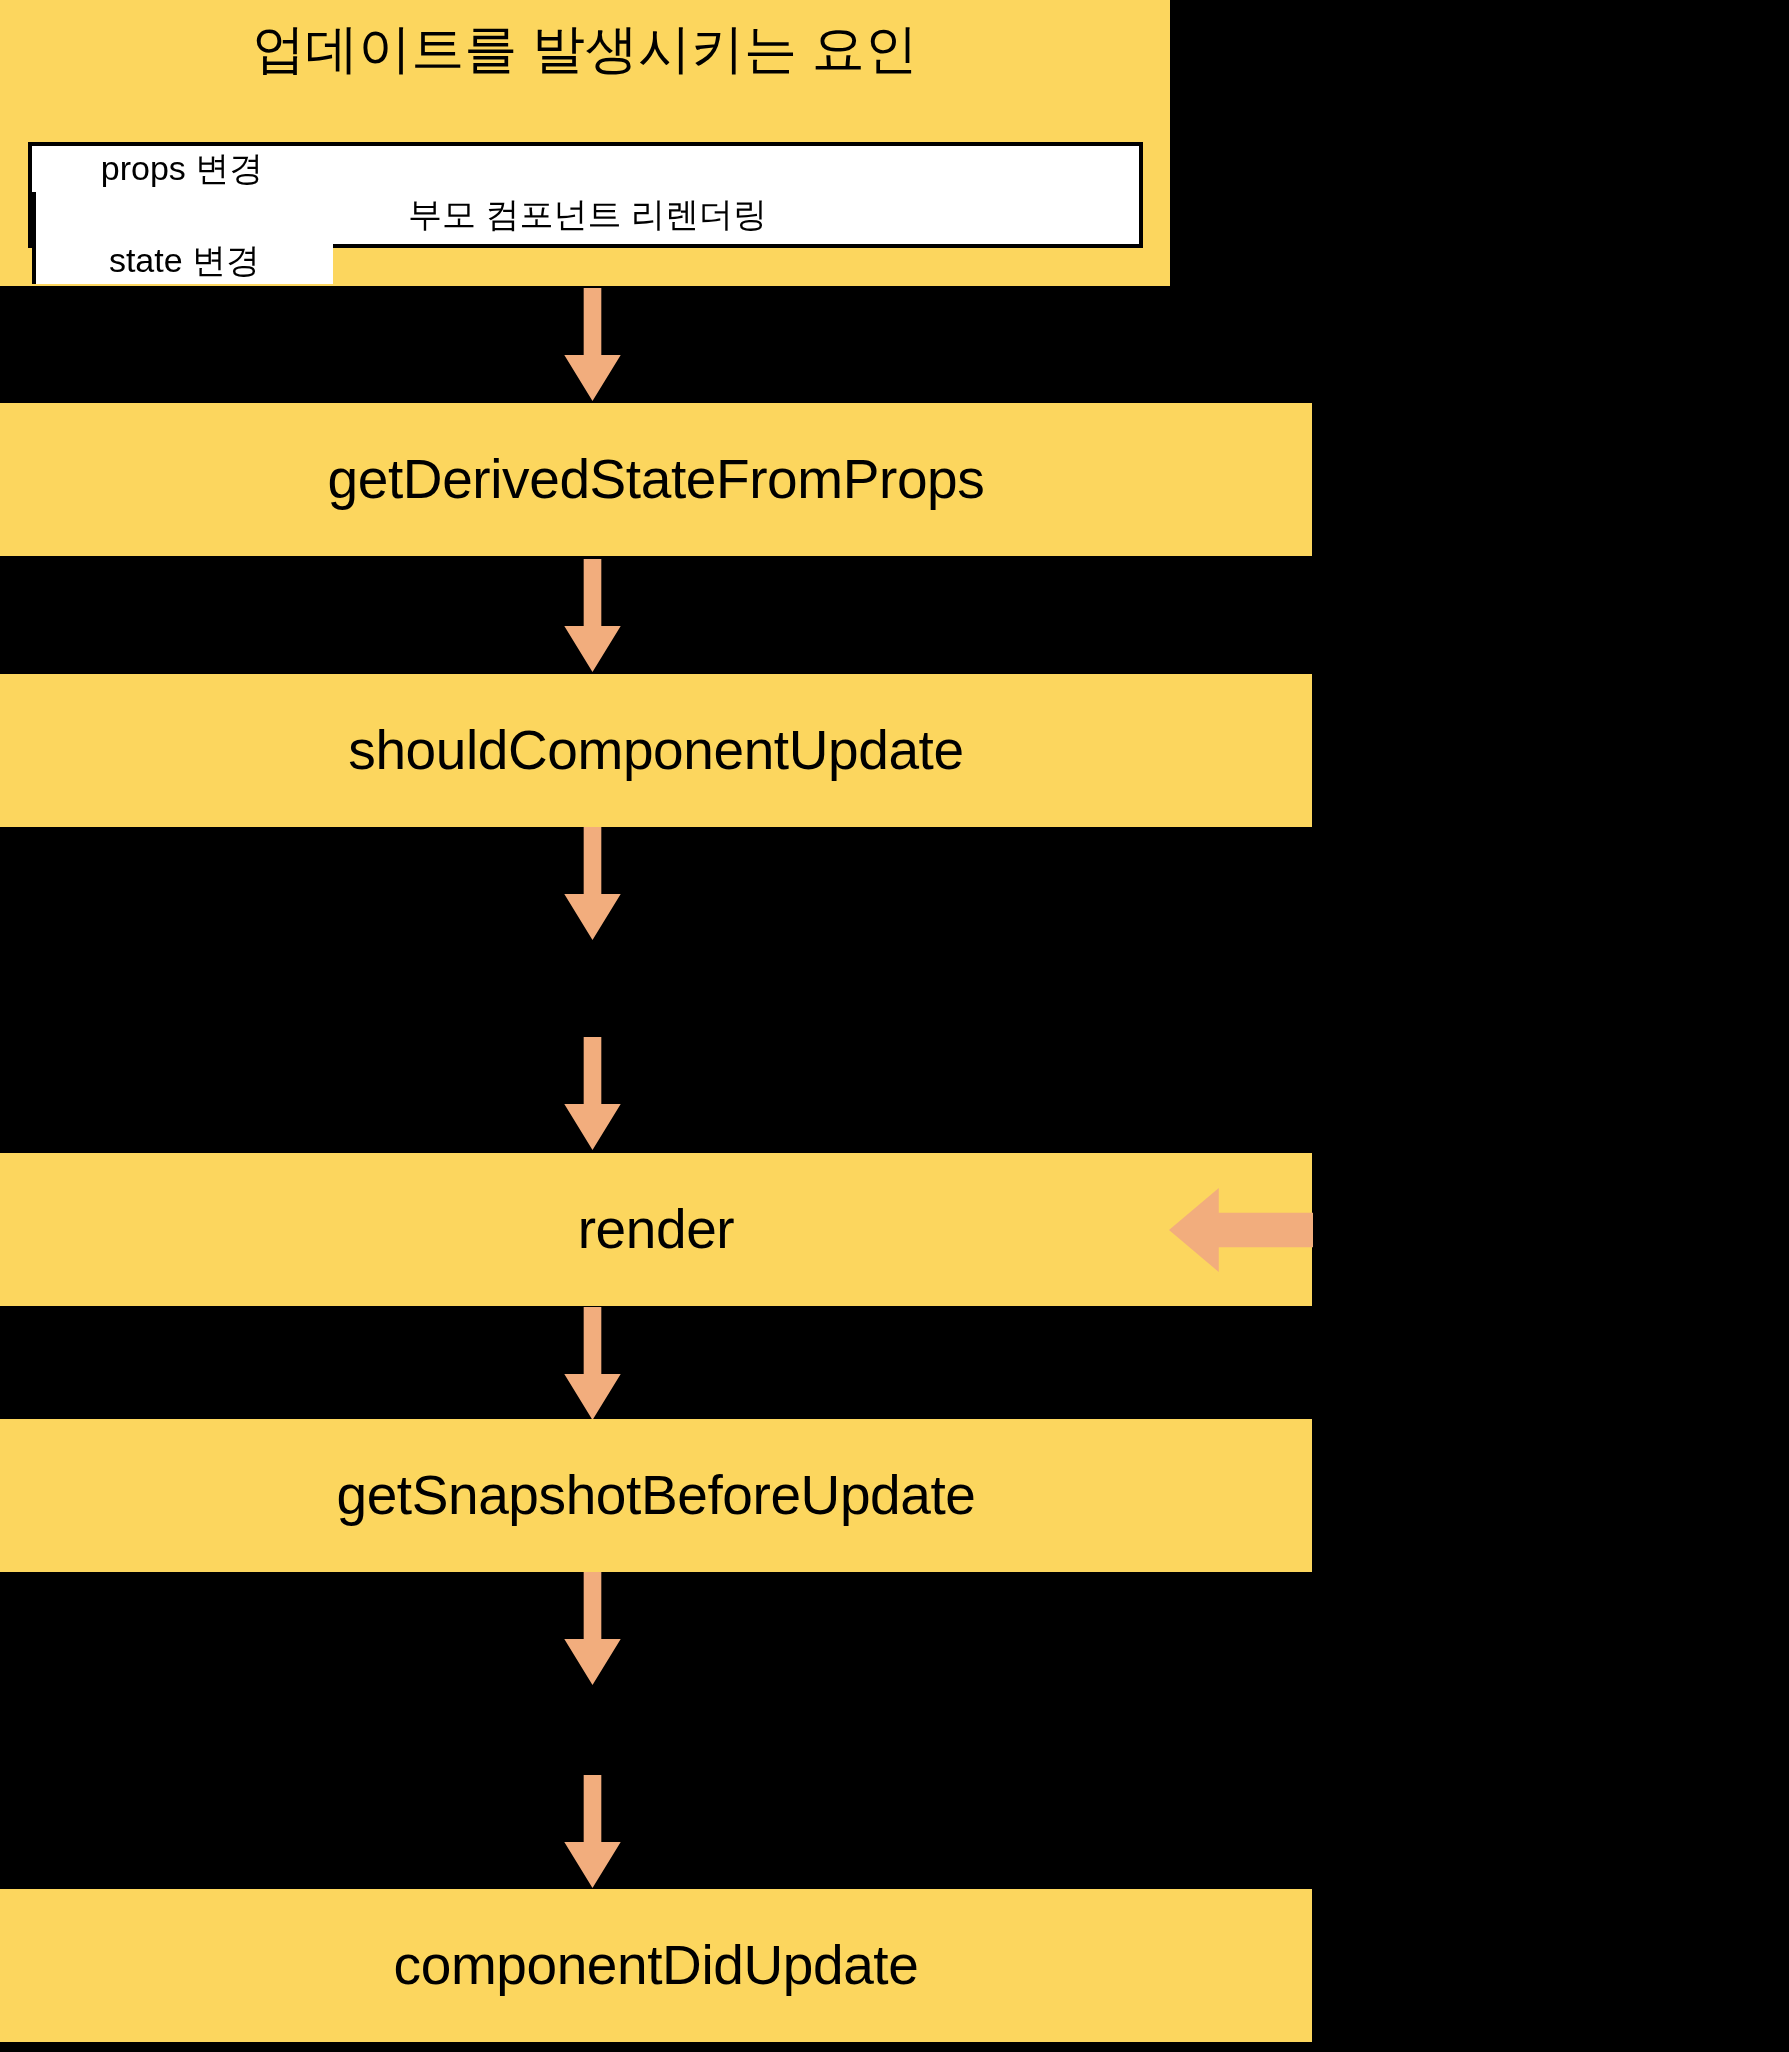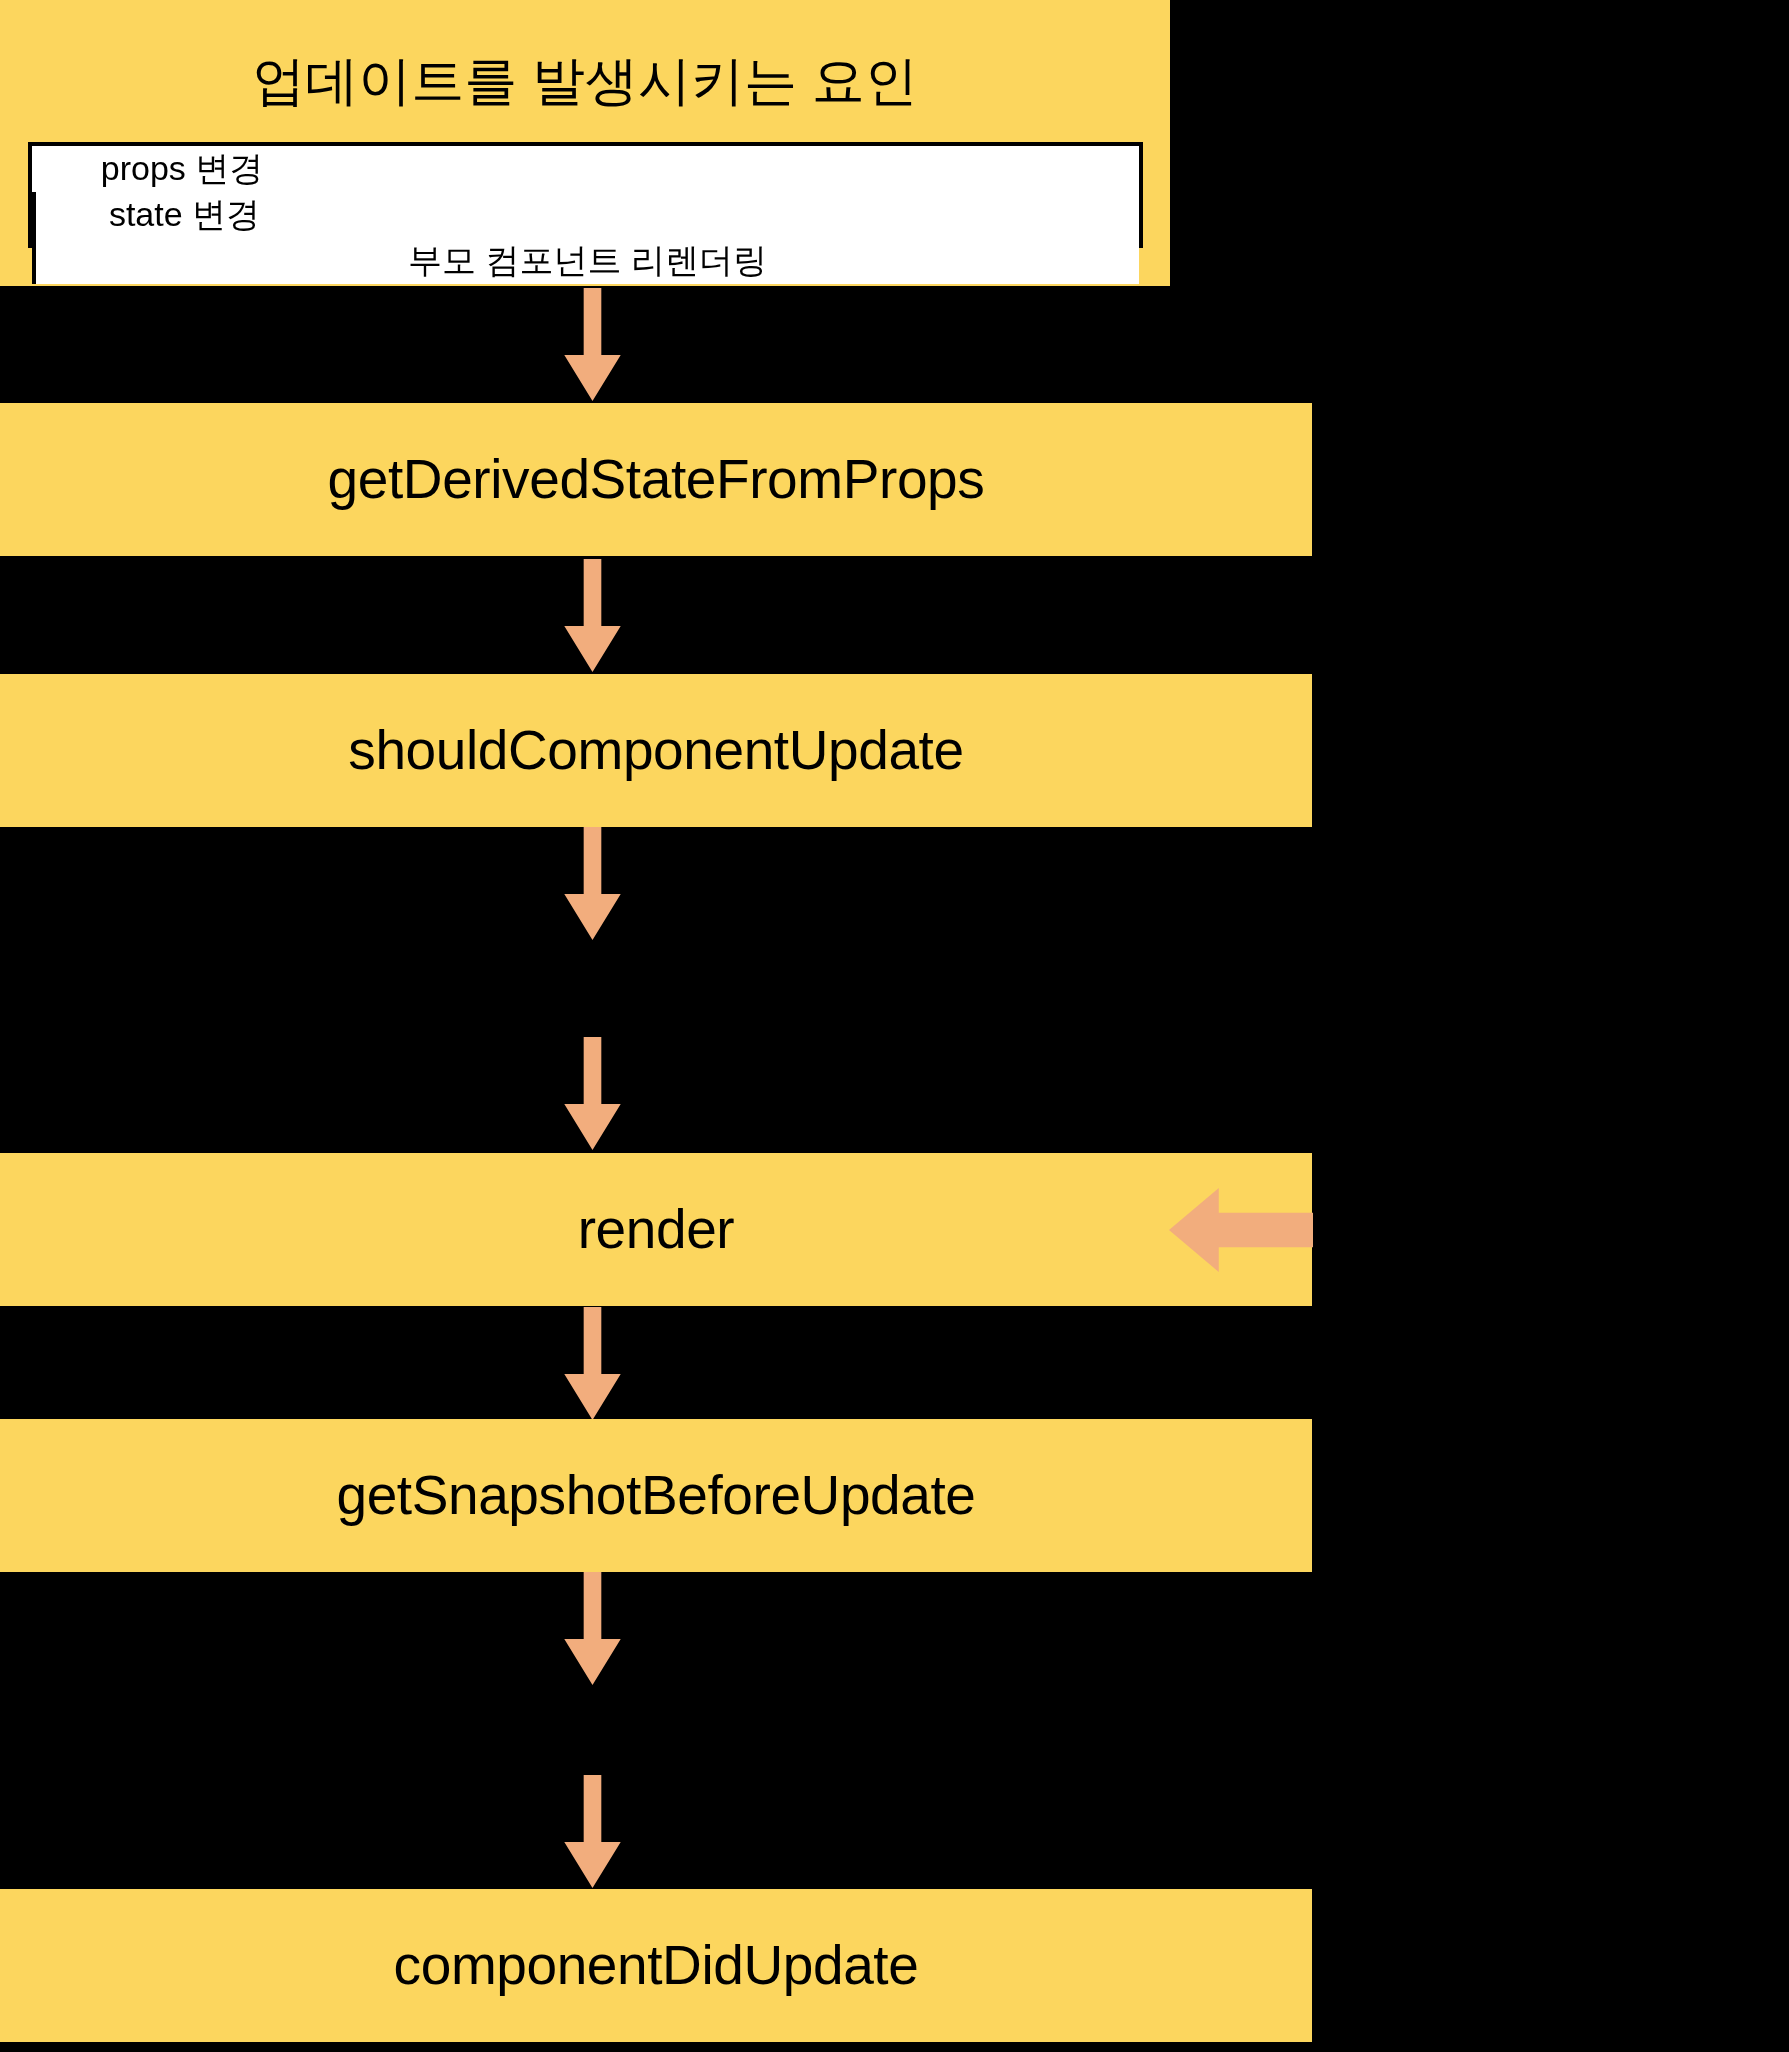--- a/index.html
+++ b/index.html
@@ -50,21 +50,20 @@
   #header-title {
     position: absolute;
     left: 0;
     top: 19.5px;
     width: 1170px;
     text-align: center;
     font-size: 53px;
     line-height: 1.1;
     color: #000000;
     white-space: nowrap;
-    margin-top: 32px;
   }
   #trigger-table {
     position: absolute;
     left: 28px;
     top: 142px;
     width: 1115px;
     height: 106px;
     border: 4.4px solid #000000;
     box-sizing: border-box;
     background: #FFFFFF;
@@ -102,22 +101,22 @@
 </head>
 <body>
 
 <div id="stage">
 
   <div id="header-panel">
     <div id="header-title">업데이트를 발생시키는 요인</div>
 
     <div id="trigger-table">
       <div class="trigger-cell" id="trigger-cell-0">props 변경</div>
+      <div class="trigger-cell" id="trigger-cell-2">부모 컴포넌트 리렌더링</div>
       <div class="trigger-cell" id="trigger-cell-1">state 변경</div>
-      <div class="trigger-cell" id="trigger-cell-2">부모 컴포넌트 리렌더링</div>
     </div>
   </div>
 
   <div class="arrow-down" style="left:559px; top:288px; height:113px;">
     <svg viewBox="0 0 76 128" preserveAspectRatio="none" aria-hidden="true">
       <polygon points="28,0 48,0 48,76 70,76 38,128 6,76 28,76" fill="#F2AD7D"></polygon>
     </svg>
   </div>
 
   <div class="lc-box" style="top:403px; height:153px;">

